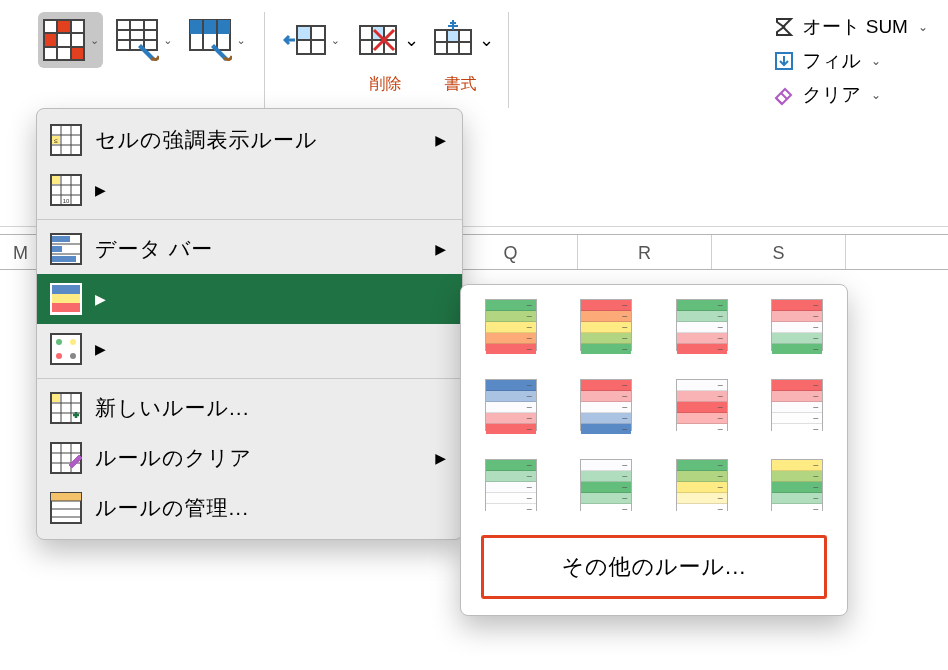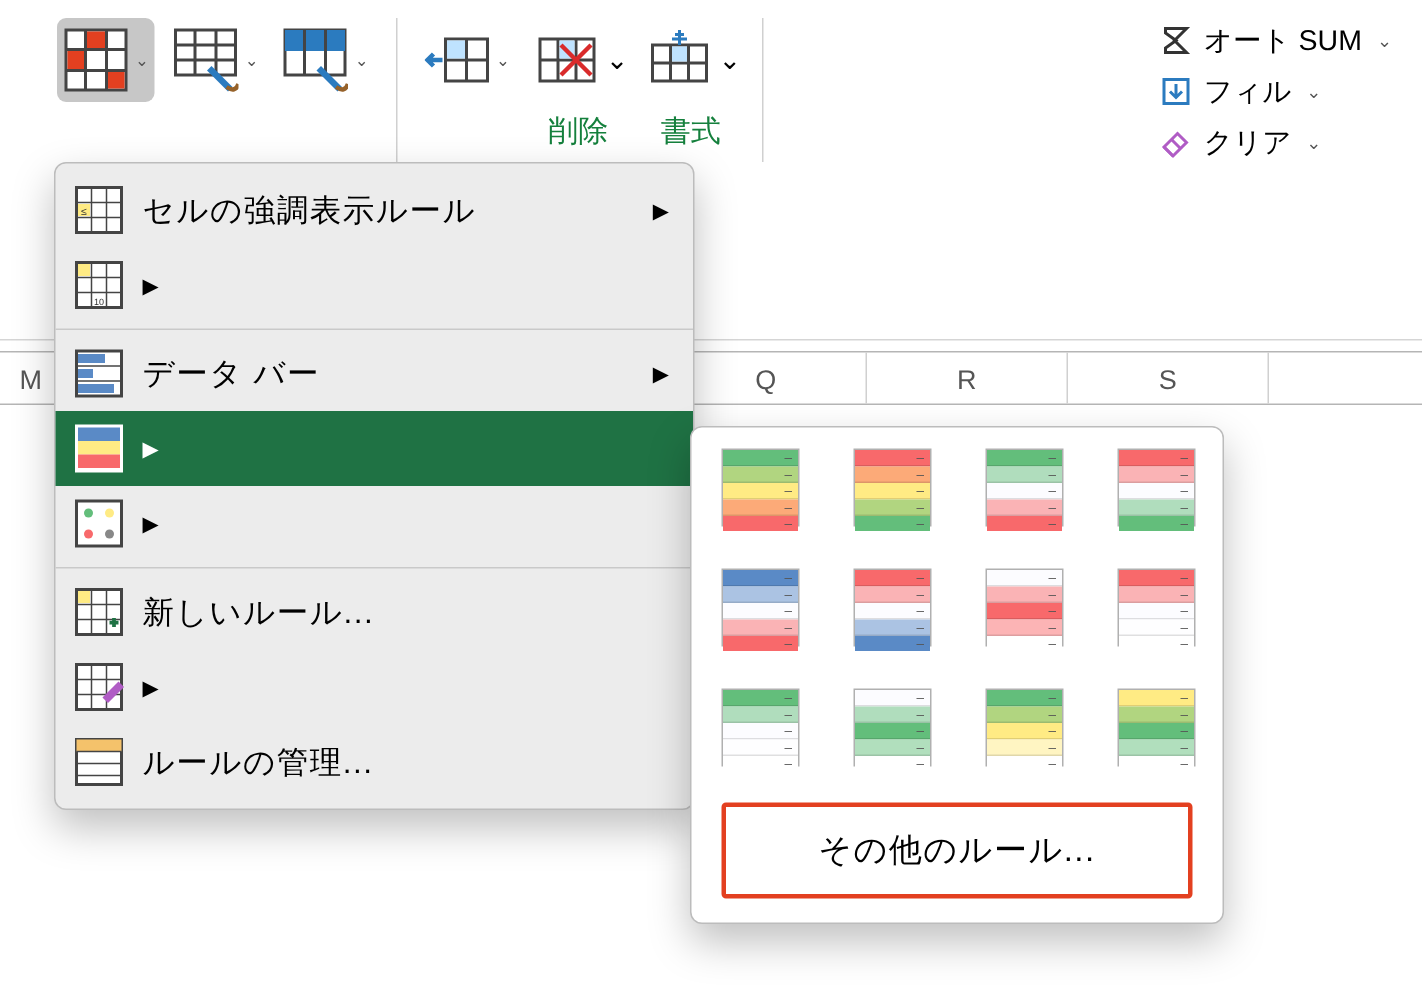--- a/index.html
+++ b/index.html
@@ -50,22 +50,22 @@
   height: 44px;
 }
 
 .with-label {
   display: flex;
   flex-direction: column;
   align-items: center;
   gap: 6px;
 }
 .with-label .label {
-  font-size: 20px;
-  color: #15803d;
+  font-size: 16px;
+  color: #c2410c;
 }
 .with-label .top-row{
   display:flex;
   align-items:center;
 }
 
 .sep {
   width: 1px;
   height: 96px;
   background: #d0d0d0;
@@ -159,21 +159,21 @@
   background: #c9c9c9;
   margin: 4px 0;
 }
 .mi-icon{ width:34px; height:34px; flex-shrink:0; }
 
 
 .submenu {
   position: absolute;
   top: 284px;
   left: 460px;
-  width: 356px;
+  width: 388px;
   background: #ffffff;
   border: 1px solid #bcbcbc;
   border-radius: 8px;
   box-shadow: 0 12px 28px rgba(0,0,0,0.25);
   padding: 14px 20px 16px;
 }
 .scale-grid {
   display: grid;
   grid-template-columns: repeat(4, 1fr);
   gap: 28px 36px;
@@ -425,20 +425,21 @@
   </div>
   <div class="menu-item">
     <svg class="mi-icon" viewBox="0 0 34 34">
         <rect x="2" y="2" width="30" height="30" fill="#fff" stroke="#444" stroke-width="2"></rect>
         <line x1="2" y1="12" x2="32" y2="12" stroke="#444"></line>
         <line x1="2" y1="22" x2="32" y2="22" stroke="#444"></line>
         <line x1="12" y1="2" x2="12" y2="32" stroke="#444"></line>
         <line x1="22" y1="2" x2="22" y2="32" stroke="#444"></line>
         <path d="M20 24 L30 14 L33 17 L23 27 Z" fill="#b05cc5" stroke="#b05cc5"></path>
       </svg>
+    <span class="mi-label">ルールのクリア</span>
     <span class="arrow">▶</span>
   </div>
   <div class="menu-item">
     <svg class="mi-icon" viewBox="0 0 34 34">
         <rect x="2" y="2" width="30" height="30" fill="#fff" stroke="#444" stroke-width="2"></rect>
         <rect x="2" y="2" width="30" height="8" fill="#f4c26b"></rect>
         <line x1="2" y1="10" x2="32" y2="10" stroke="#444"></line>
         <line x1="2" y1="18" x2="32" y2="18" stroke="#444"></line>
         <line x1="2" y1="26" x2="32" y2="26" stroke="#444"></line>
       </svg>

